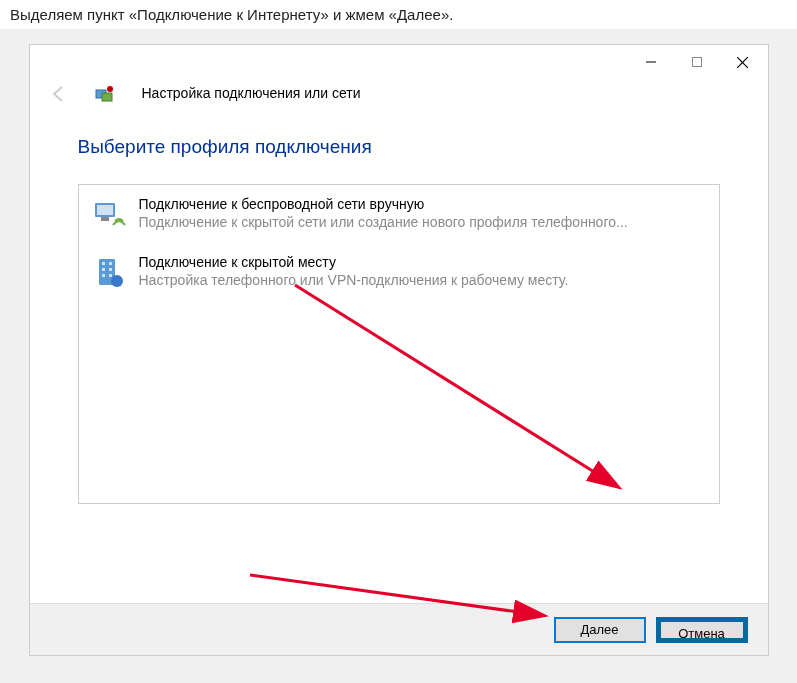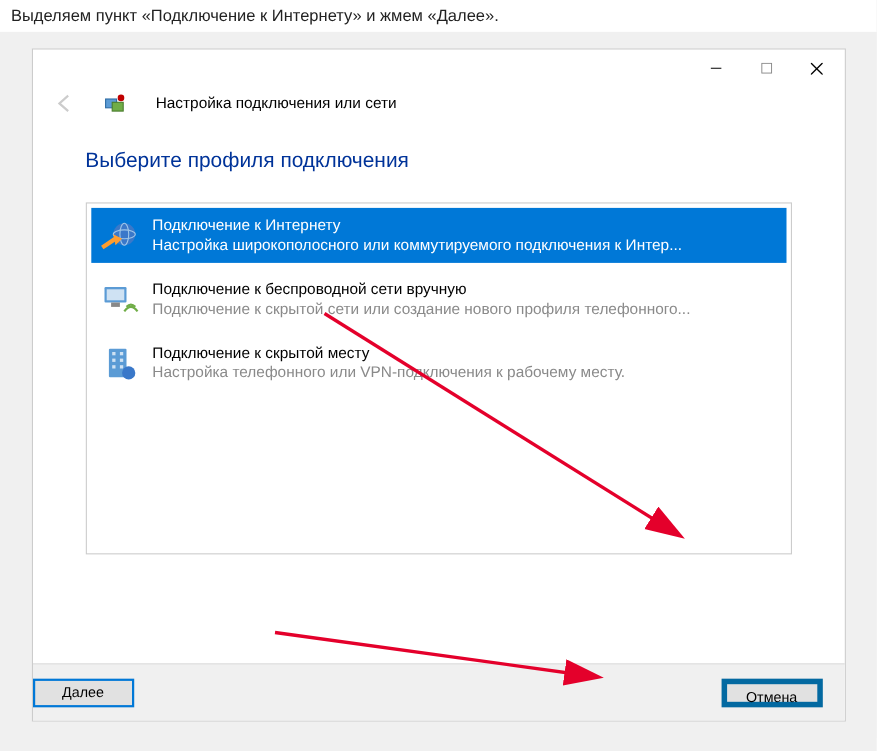--- a/index.html
+++ b/index.html
@@ -116,21 +116,21 @@
     .option.selected .opt-desc { color: #fff; }
     .button-bar {
       position: absolute;
       bottom: 0;
       left: 0;
       right: 0;
       background: #f0f0f0;
       border-top: 1px solid #ddd;
       height: 52px;
       display: flex;
-      justify-content: space-between;
+      justify-content: flex-end;
       align-items: center;
       gap: 10px;
       padding-right: 20px;
     }
     .btn {
       min-width: 92px;
       height: 26px;
       background: #e1e1e1;
       border: 5px solid #0369a1;
       font-size: 13px;
@@ -191,35 +191,20 @@
         </svg>
       </span>
       <span class="header-title">Настройка подключения или сети</span>
     </div>
 
     <div class="content">
       <h1 class="main-heading">Выберите профиля подключения</h1>
 
       <div class="options-box">
 
-        <div class="option selected">
-          <div class="opt-icon">
-            <svg width="36" height="36">
-              <circle cx="22" cy="16" r="10" fill="#3a78c9"></circle>
-              <ellipse cx="22" cy="16" rx="10" ry="4" fill="none" stroke="#9cc5e8" stroke-width="1"></ellipse>
-              <ellipse cx="22" cy="16" rx="4" ry="10" fill="none" stroke="#9cc5e8" stroke-width="1"></ellipse>
-              <path d="M2 28 L14 20" stroke="#ff9d2e" stroke-width="4"></path>
-              <polygon points="12,16 20,20 14,26" fill="#ff9d2e"></polygon>
-            </svg>
-          </div>
-          <div class="opt-text">
-            <div class="opt-title">Подключение к Интернету</div>
-            <div class="opt-desc">Настройка широкополосного или коммутируемого подключения к Интер...</div>
-          </div>
-        </div>
 
 
         <div class="option">
           <div class="opt-icon">
             <svg width="36" height="36">
               <rect x="4" y="6" width="20" height="14" rx="1" fill="#5b9bd5"></rect>
               <rect x="6" y="8" width="16" height="10" fill="#cfe2f3"></rect>
               <rect x="10" y="20" width="8" height="4" fill="#888"></rect>
               <path d="M24 24 Q28 20 32 24" fill="none" stroke="#70ad47" stroke-width="2"></path>
               <path d="M22 28 Q28 20 34 28" fill="none" stroke="#70ad47" stroke-width="2"></path>

